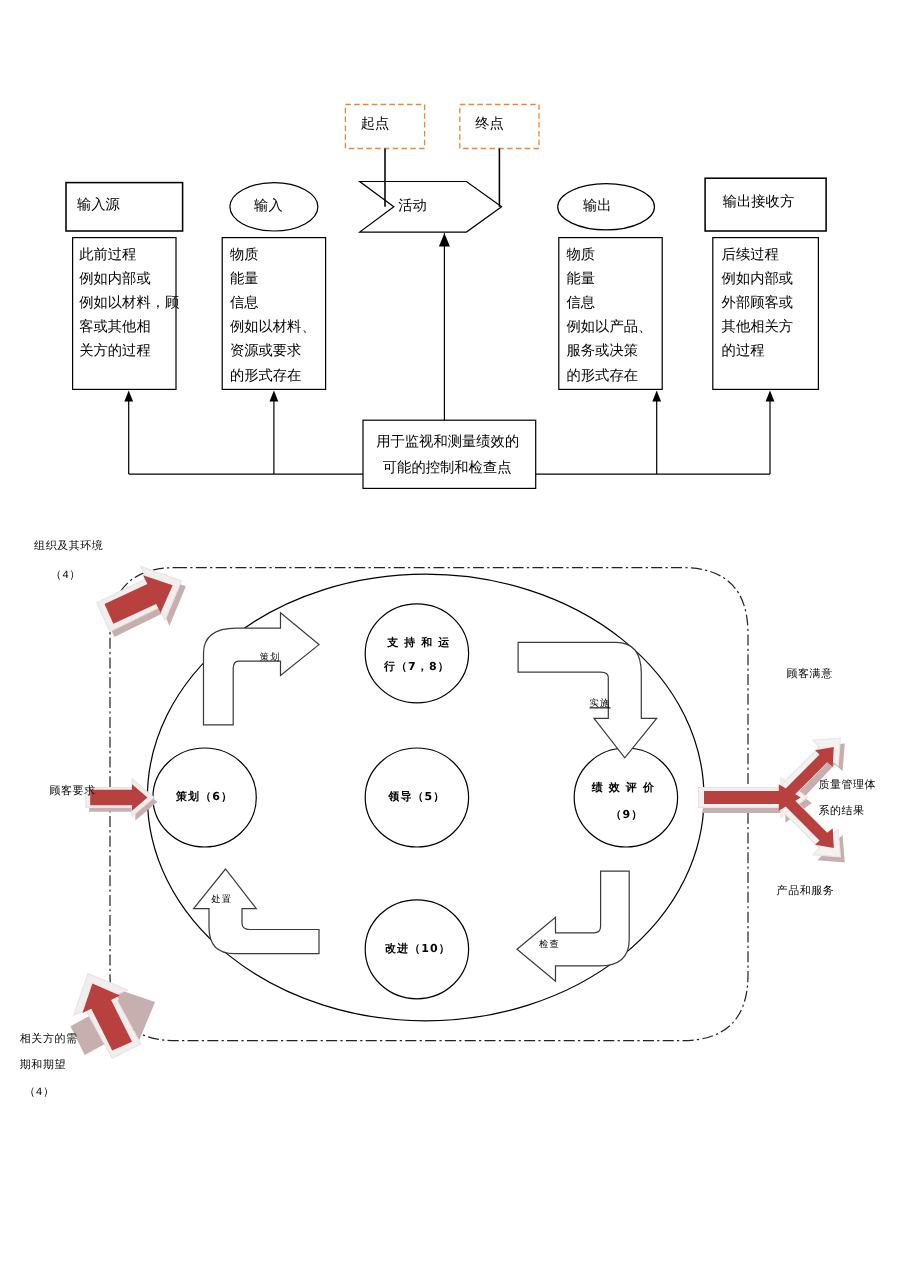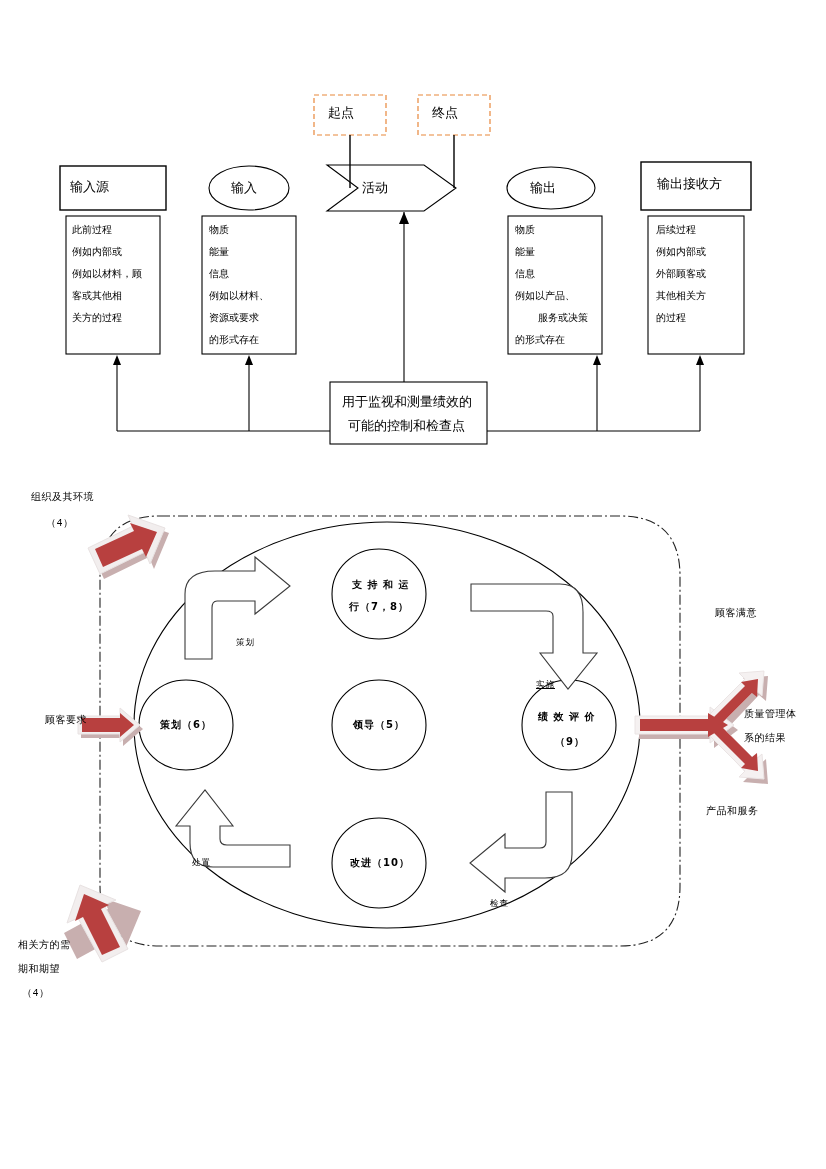--- a/index.html
+++ b/index.html
@@ -5,29 +5,29 @@
   html,body{margin:0;padding:0;background:#ffffff;}
   body{width:826px;height:1169px;position:relative;overflow:hidden;
        font-family:"DejaVu Sans","Liberation Sans",sans-serif;color:#000;}
   .canvas{position:absolute;left:0;top:16px;width:826px;height:1169px;}
   svg.layer{position:absolute;left:0;top:0;width:826px;height:1169px;overflow:visible;}
 
   .txt{position:absolute;white-space:pre;line-height:1.0;}
 
   
   .hdr{font-size:13px;}
-  .body-line{font-size:10px;}
+  .body-line{font-size:13px;}
   .dashbox-label{font-size:13px;}
   .act{font-size:13px;}
   .ctrl{font-size:13px;}
 
   
   .ring{font-size:10px;letter-spacing:1px;font-weight:bold;}
   .outlbl{font-size:10px;letter-spacing:.5px;font-family:Liberation Mono, monospace;}
-  .arrowlbl{font-size:8.5px;letter-spacing:1px;margin-top:44px;}
+  .arrowlbl{font-size:8.5px;letter-spacing:1px;}
 </style>
 </head>
 <body>
 
 <div class="canvas">
 
   <svg class="layer">
 
     <rect x="314" y="79" width="72" height="40" fill="none" stroke="#E8873B" stroke-width="1.2" stroke-dasharray="5,3"></rect>
     <rect x="418" y="79" width="72" height="40" fill="none" stroke="#E8873B" stroke-width="1.2" stroke-dasharray="5,3"></rect>
@@ -87,21 +87,21 @@
   <div class="txt body-line" style="left:209px;top:231px;">能量</div>
   <div class="txt body-line" style="left:209px;top:253px;">信息</div>
   <div class="txt body-line" style="left:209px;top:275px;">例如以材料、</div>
   <div class="txt body-line" style="left:209px;top:297px;">资源或要求</div>
   <div class="txt body-line" style="left:209px;top:319px;">的形式存在</div>
 
   <div class="txt body-line" style="left:515px;top:209px;">物质</div>
   <div class="txt body-line" style="left:515px;top:231px;">能量</div>
   <div class="txt body-line" style="left:515px;top:253px;">信息</div>
   <div class="txt body-line" style="left:515px;top:275px;">例如以产品、</div>
-  <div class="txt body-line" style="left:515px;top:297px;margin-left:23px;">服务或决策</div>
+  <div class="txt body-line" style="left:515px;top:297px;">服务或决策</div>
   <div class="txt body-line" style="left:515px;top:319px;">的形式存在</div>
 
   <div class="txt body-line" style="left:656px;top:209px;">后续过程</div>
   <div class="txt body-line" style="left:656px;top:231px;">例如内部或</div>
   <div class="txt body-line" style="left:656px;top:253px;">外部顾客或</div>
   <div class="txt body-line" style="left:656px;top:275px;">其他相关方</div>
   <div class="txt body-line" style="left:656px;top:297px;">的过程</div>
 
   <div class="txt ctrl" style="left:342px;top:379px;">用于监视和测量绩效的</div>
   <div class="txt ctrl" style="left:348px;top:403px;">可能的控制和检查点</div>

